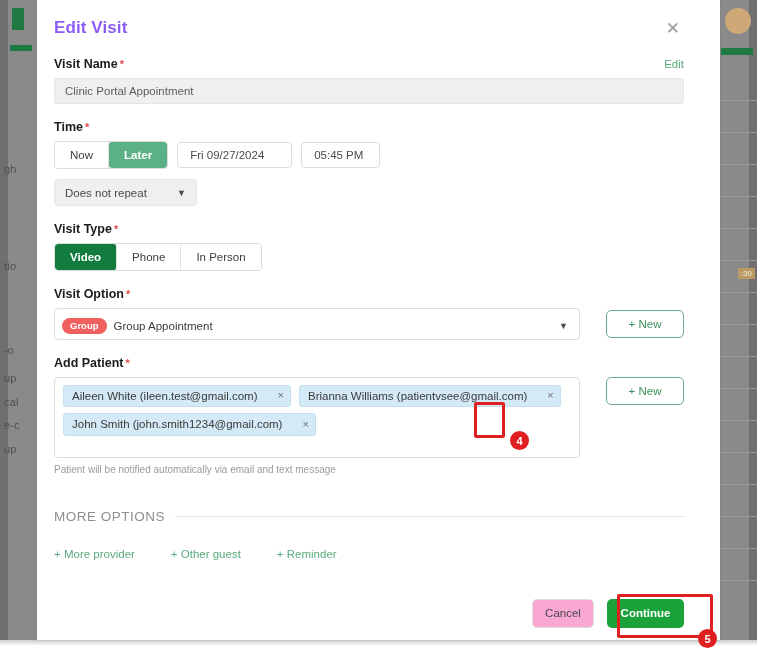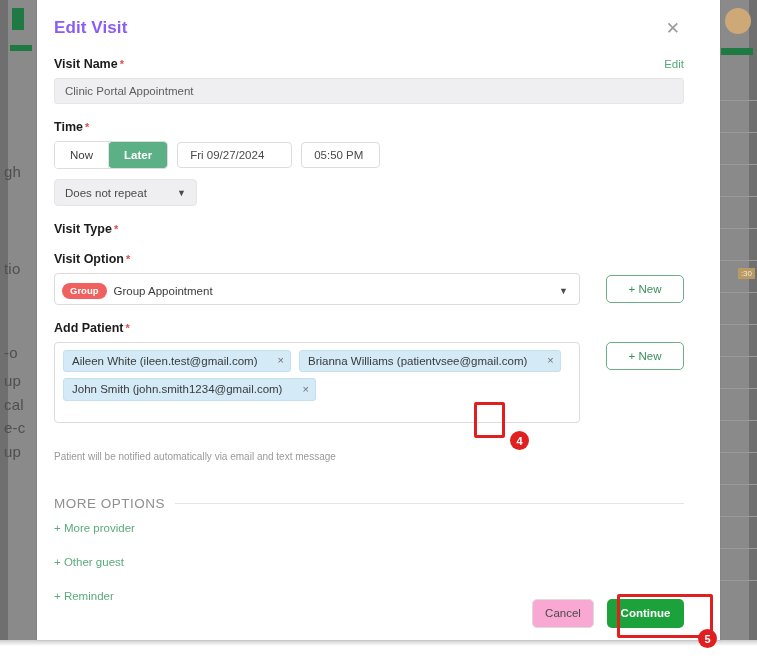--- a/index.html
+++ b/index.html
@@ -28,21 +28,21 @@
   .bg-left-logo {
     position: absolute; left: 12px; top: 8px; width: 12px; height: 22px;
     background: #1e7a42;
   }
   .bg-left-bar {
     position: absolute; left: 10px; top: 45px; width: 22px; height: 6px;
     background: #1e7a42;
   }
   .bg-left-text {
     position: absolute; left: 4px;
-    color: #4f4f4f; font-size: 15px; letter-spacing: .2px;
+    color: #4f4f4f; font-size: 11px; letter-spacing: .2px;
     white-space: nowrap;
   }
   .bg-right-panel {
     position: absolute; right: 0; top: 0; width: 37px; height: 640px;
     background: #8a8a8a; overflow: hidden;
   }
   .bg-right-strip {
     position: absolute; right: 0; top: 0; width: 8px; height: 640px;
     background: #6f6f6f;
   }
@@ -181,31 +181,31 @@
     align-content: flex-start; gap: 6px 8px;
   }
   .chip {
     background: #d4eaf7; border: 1px solid #c4e0f0; border-radius: 3px;
     font-size: 11.5px; color: #3a3a3a; padding: 3px 6px 3px 8px;
     display: inline-flex; align-items: center; gap: 20px; line-height: 1.25;
   }
   .chip-x { color: #6f6f6f; font-size: 11px; cursor: pointer; }
 
   .hint {
-    font-size: 10px; color: #9a9a9a; margin-top: 28px;
+    font-size: 10px; color: #9a9a9a; margin-top: 6px;
   }
 
   .more-head {
     margin-top: 34px; display: flex; align-items: center; gap: 10px;
   }
   .more-title {
     font-size: 13.5px; color: #8f8f8f; letter-spacing: .5px;
   }
   .more-rule { flex: 1; height: 1px; background: #e4e4e4; }
-  .more-links { margin-top: 11px; display: flex; gap: 22px; flex-direction: column; }
+  .more-links { margin-top: 24px; display: flex; gap: 36px; }
   .more-link {
     font-size: 11.5px; color: #5aaa7c; cursor: pointer; text-decoration: none;
   }
 
   
   .modal-foot {
     position: absolute; left: 0; right: 0; bottom: 0; height: 54px;
     display: flex; align-items: center; justify-content: flex-end;
     gap: 13px; padding-right: 36px;
   }
@@ -304,31 +304,36 @@
     </div>
     <div class="time-row">
       <div class="seg">
         <button class="seg-btn">Now</button>
         <button class="seg-btn active-sage">Later</button>
       </div>
       <div class="pill-box date-box">
         <span>Fri 09/27/2024</span>
       </div>
       <div class="pill-box time-box">
-        <span>05:50 PM</span>
+        <span>05:45 PM</span>
       </div>
     </div>
     <div class="select-sm">
       <span>Does not repeat</span>
       <span class="caret">▼</span>
     </div>
 
     
     <div class="field-label">
       <span>Visit Type</span><span class="req">*</span>
+    </div>
+    <div class="seg">
+      <button class="seg-btn active-forest">Video</button>
+      <button class="seg-btn">Phone</button>
+      <button class="seg-btn">In Person</button>
     </div>
 
     
     <div class="field-label">
       <span>Visit Option</span><span class="req">*</span>
     </div>
     <div class="option-line">
       <div class="option-select">
         <div class="option-inner">
           <span class="badge-group">Group</span>

